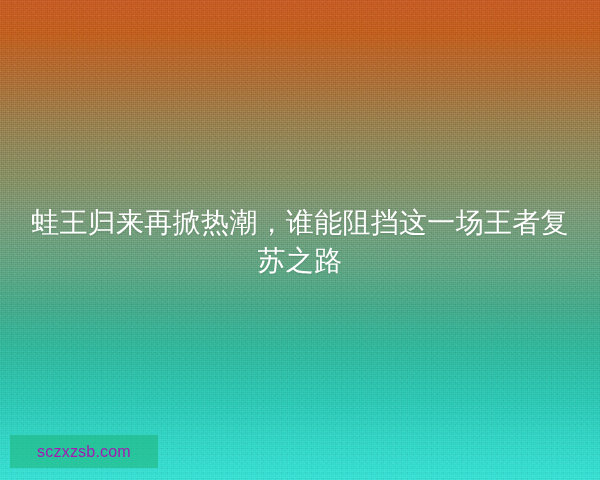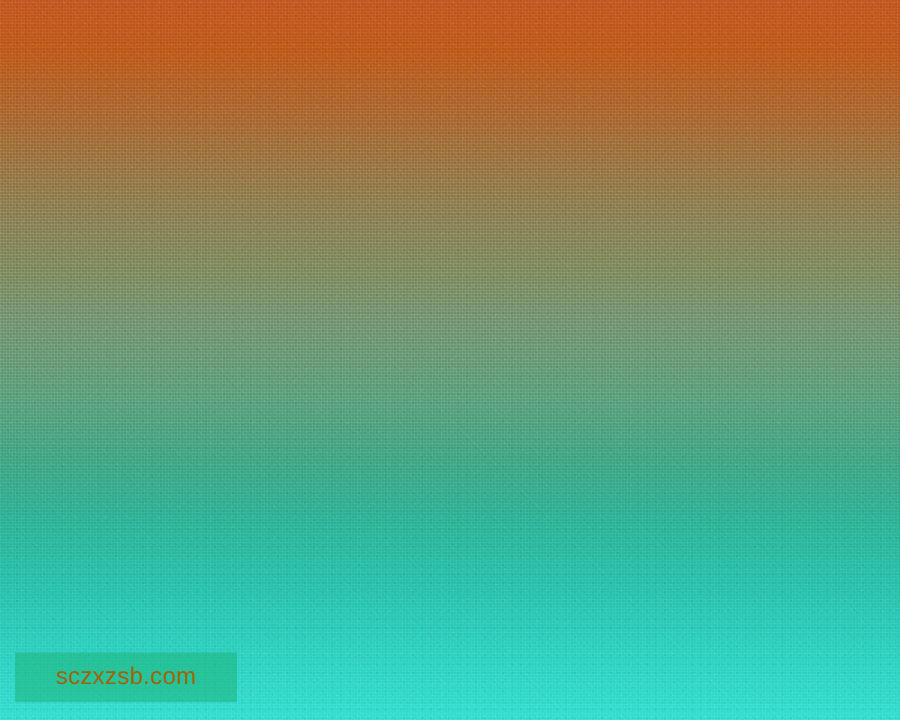--- a/index.html
+++ b/index.html
@@ -101,36 +101,37 @@
     top: 435px;
     width: 148px;
     height: 33px;
     background: rgba(29, 180, 120, 0.55);
     display: flex;
     align-items: center;
     justify-content: center;
   }
 
   .watermark-text {
-    color: #a16207;
+    color: #a21caf;
     font-size: 16px;
     line-height: 1;
     letter-spacing: 0.2px;
     white-space: nowrap;
   }
 </style>
 </head>
 <body>
 
 <div id="stage">
 
   <div class="bg-gradient"></div>
 
   <div class="bg-noise"></div>
 
   <div class="bg-noise-2"></div>
 
+  <div class="headline">蛙王归来再掀热潮，谁能阻挡这一场王者复苏之路</div>
 
   <div class="watermark">
     <span class="watermark-text">sczxzsb.com</span>
   </div>
 
 </div>
 
 </body></html>

